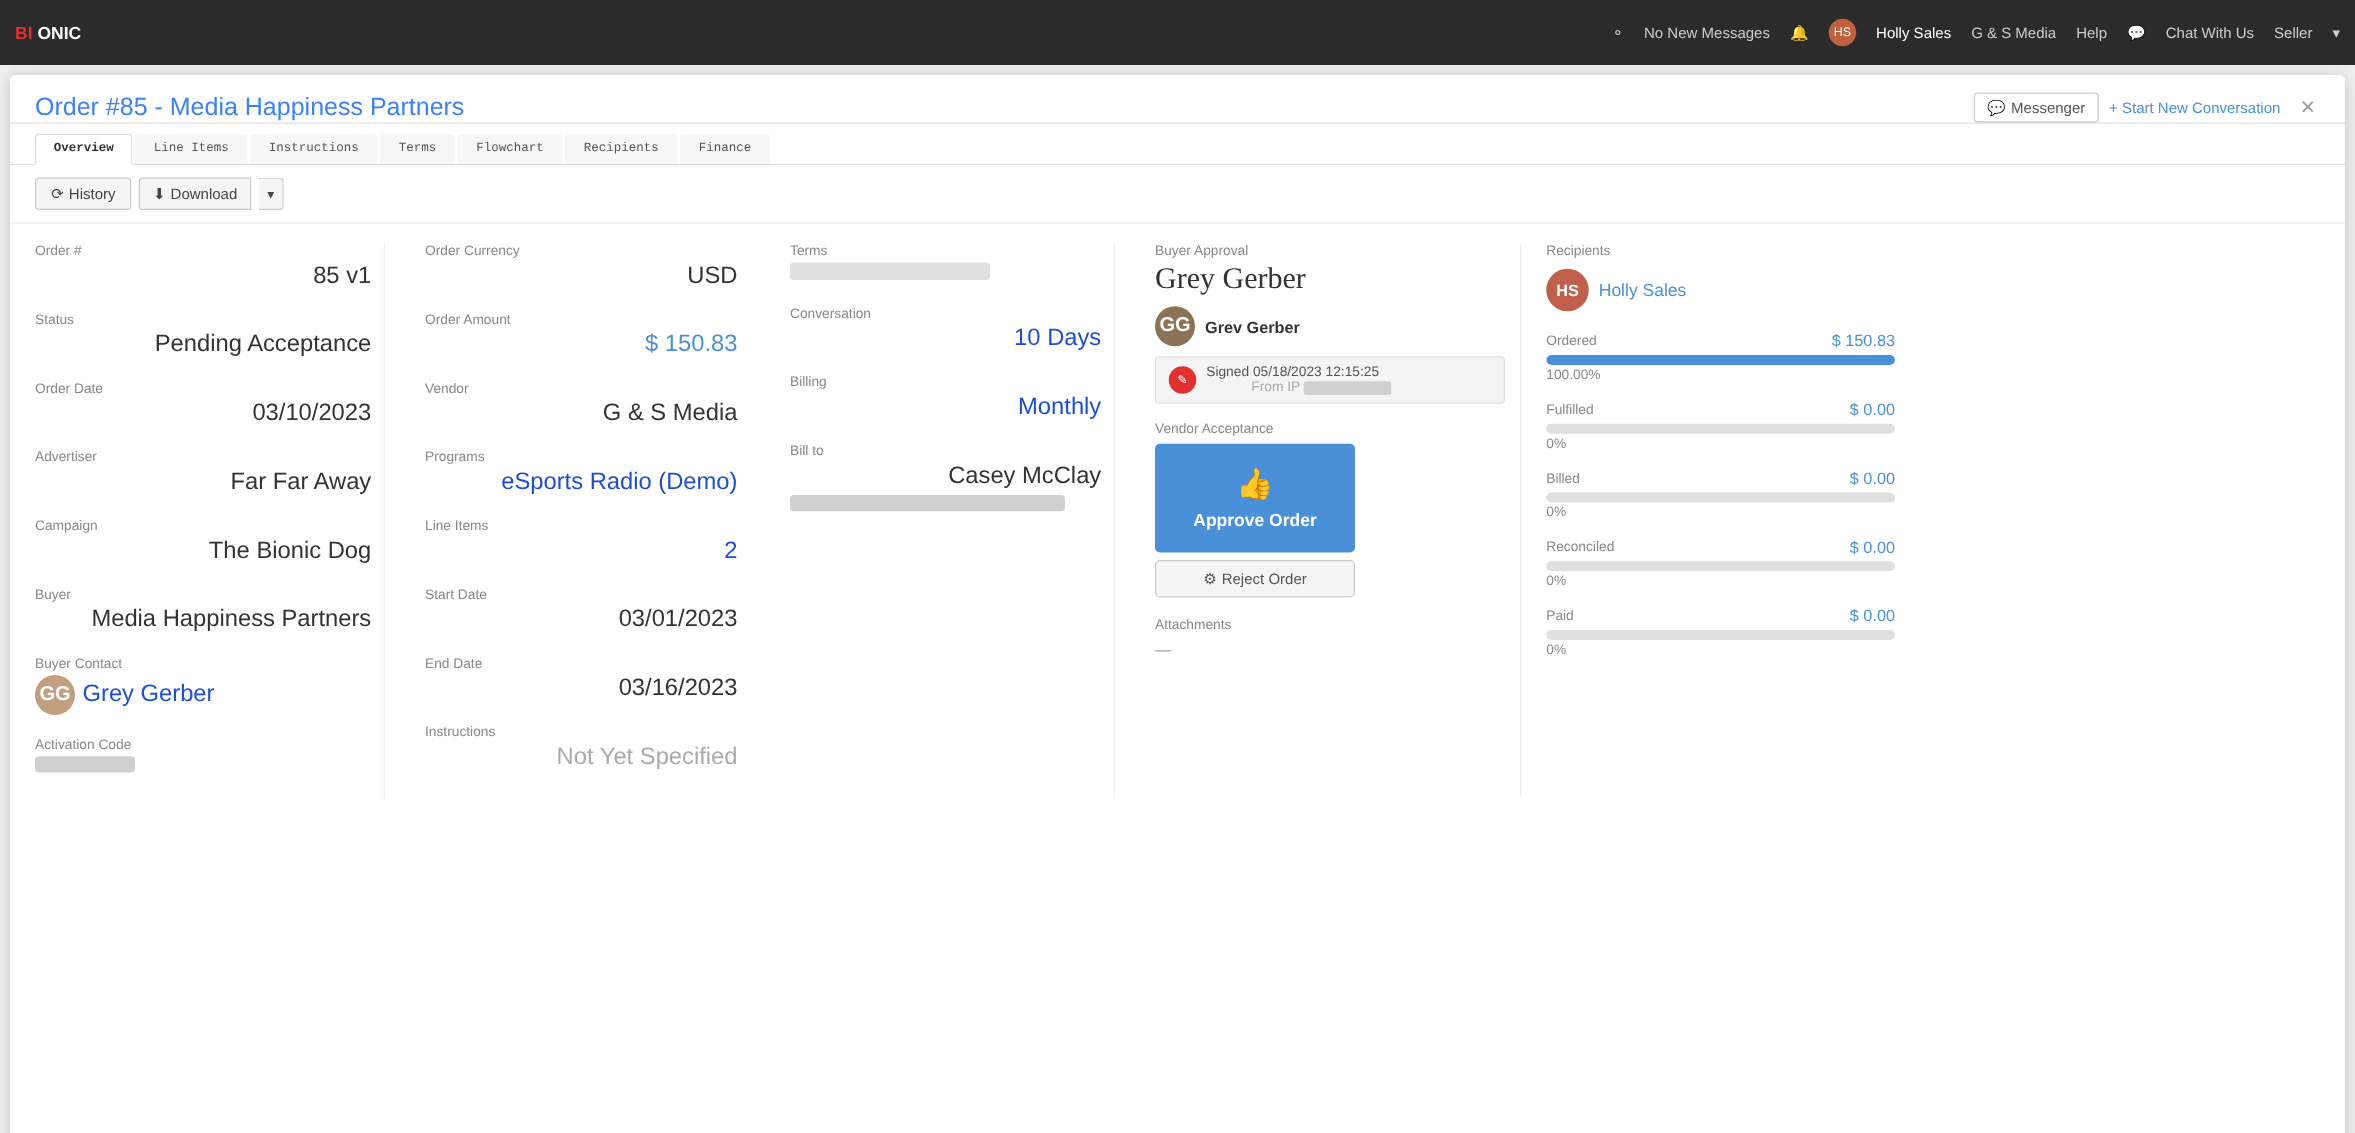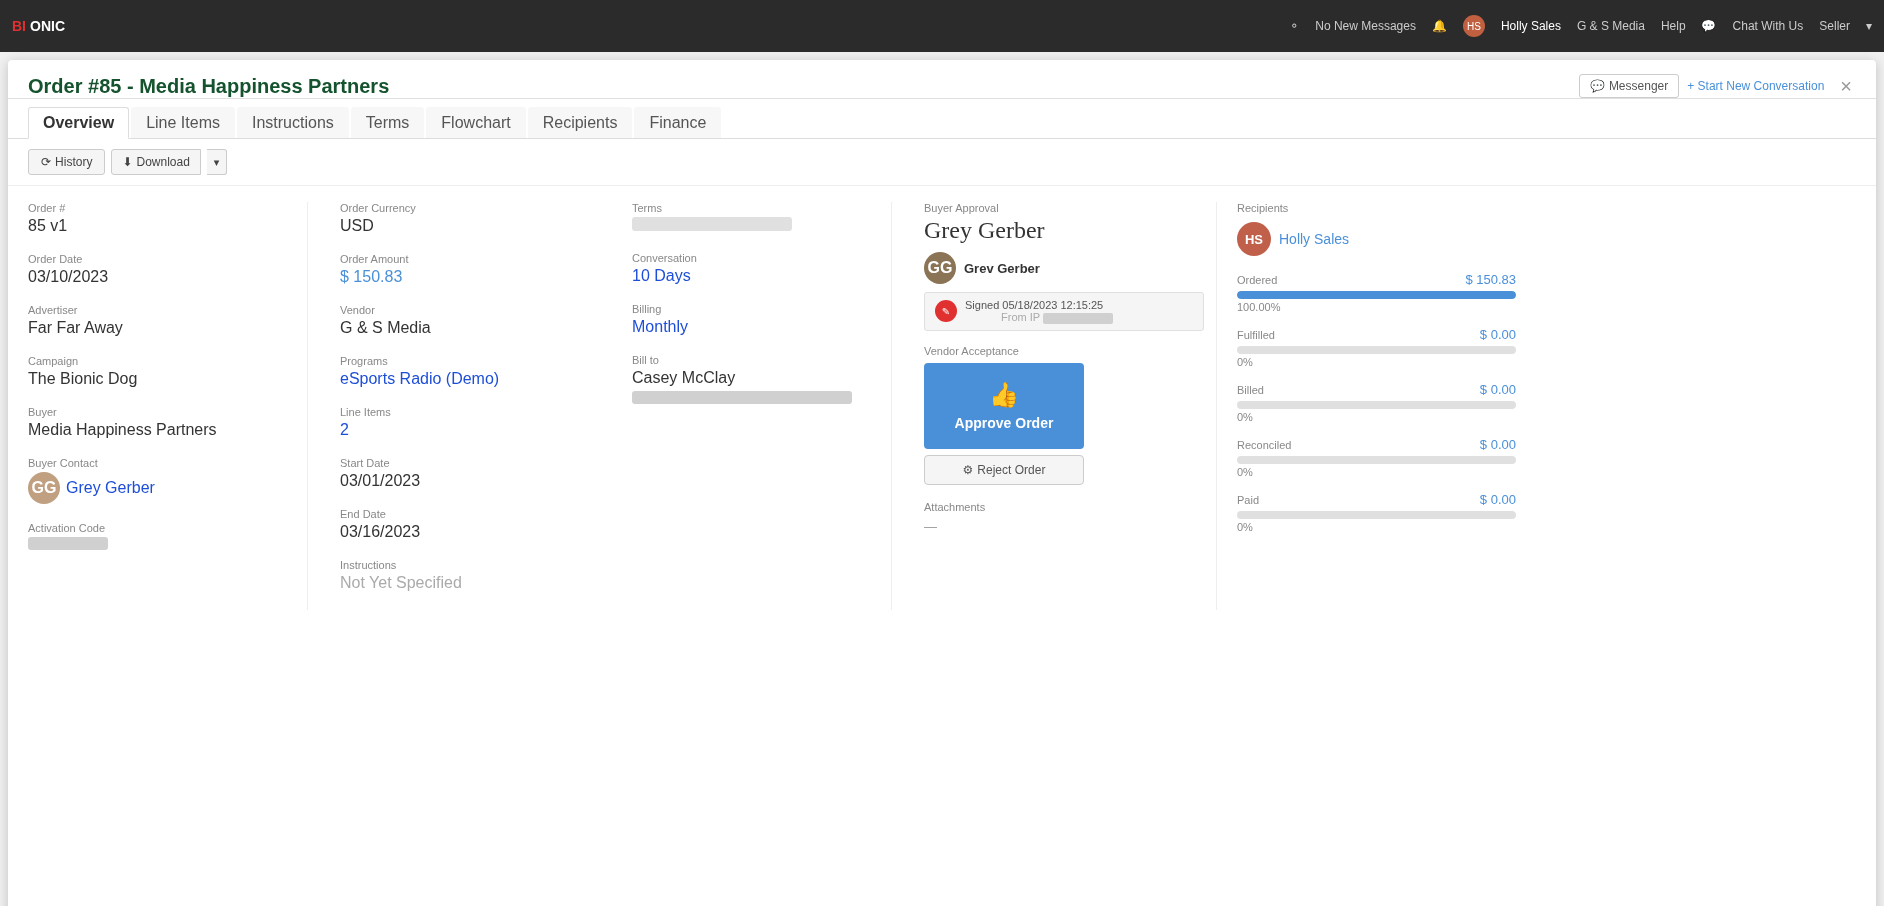--- a/index.html
+++ b/index.html
@@ -46,22 +46,22 @@
     }
     .modal-header {
       padding: 14px 20px 0 20px;
       display: flex;
       align-items: center;
       gap: 12px;
       border-bottom: 1px solid #e0e0e0;
     }
     .modal-title {
       font-size: 20px;
-      font-weight: bold;
-      color: #14532d;
+      font-weight: normal;
+      color: #3b82f6;
       flex: 1;
     }
     .modal-header-btns {
       display: flex;
       align-items: center;
       gap: 8px;
     }
     .btn-messenger {
       border: 1px solid #ccc;
       background: #fff;
@@ -93,28 +93,29 @@
 
     
     .tabs-bar {
       padding: 8px 20px 0 20px;
       border-bottom: 1px solid #ddd;
       display: flex;
       gap: 0;
     }
     .tab {
       padding: 6px 14px;
-      font-size: 16px;
+      font-size: 10px;
       cursor: pointer;
       border: 1px solid transparent;
       border-bottom: none;
       border-radius: 3px 3px 0 0;
       color: #555;
       background: #f7f7f7;
       margin-right: 2px;
+      font-family: Liberation Mono, monospace;
     }
     .tab.active {
       background: #fff;
       border-color: #ddd;
       color: #333;
       font-weight: bold;
       border-bottom: 1px solid #fff;
       margin-bottom: -1px;
     }
 
@@ -168,22 +169,23 @@
       gap: 12px;
     }
 
     .field-group { margin-bottom: 18px; }
     .field-label {
       font-size: 11px;
       color: #888;
       margin-bottom: 3px;
     }
     .field-value {
-      font-size: 16px;
+      font-size: 19px;
       color: #333;
+      text-align: right;
     }
     .field-value.link { color: #1d4ed8; cursor: pointer; }
     .field-value.amount { color: #4a90d9; }
 
     
     .buyer-approval-col {
       padding-left: 20px;
     }
     .signature-area {
       margin-bottom: 8px;
@@ -429,20 +431,24 @@
   </div>
 
   <div class="content">
 
     <div class="side-panel-left">
       <div class="field-group">
         <div class="field-label">Order #</div>
         <div class="field-value">85 v1</div>
       </div>
       <div class="field-group">
+        <div class="field-label">Status</div>
+        <div class="field-value">Pending Acceptance</div>
+      </div>
+      <div class="field-group">
         <div class="field-label">Order Date</div>
         <div class="field-value">03/10/2023</div>
       </div>
       <div class="field-group">
         <div class="field-label">Advertiser</div>
         <div class="field-value">Far Far Away</div>
       </div>
       <div class="field-group">
         <div class="field-label">Campaign</div>
         <div class="field-value">The Bionic Dog</div>

